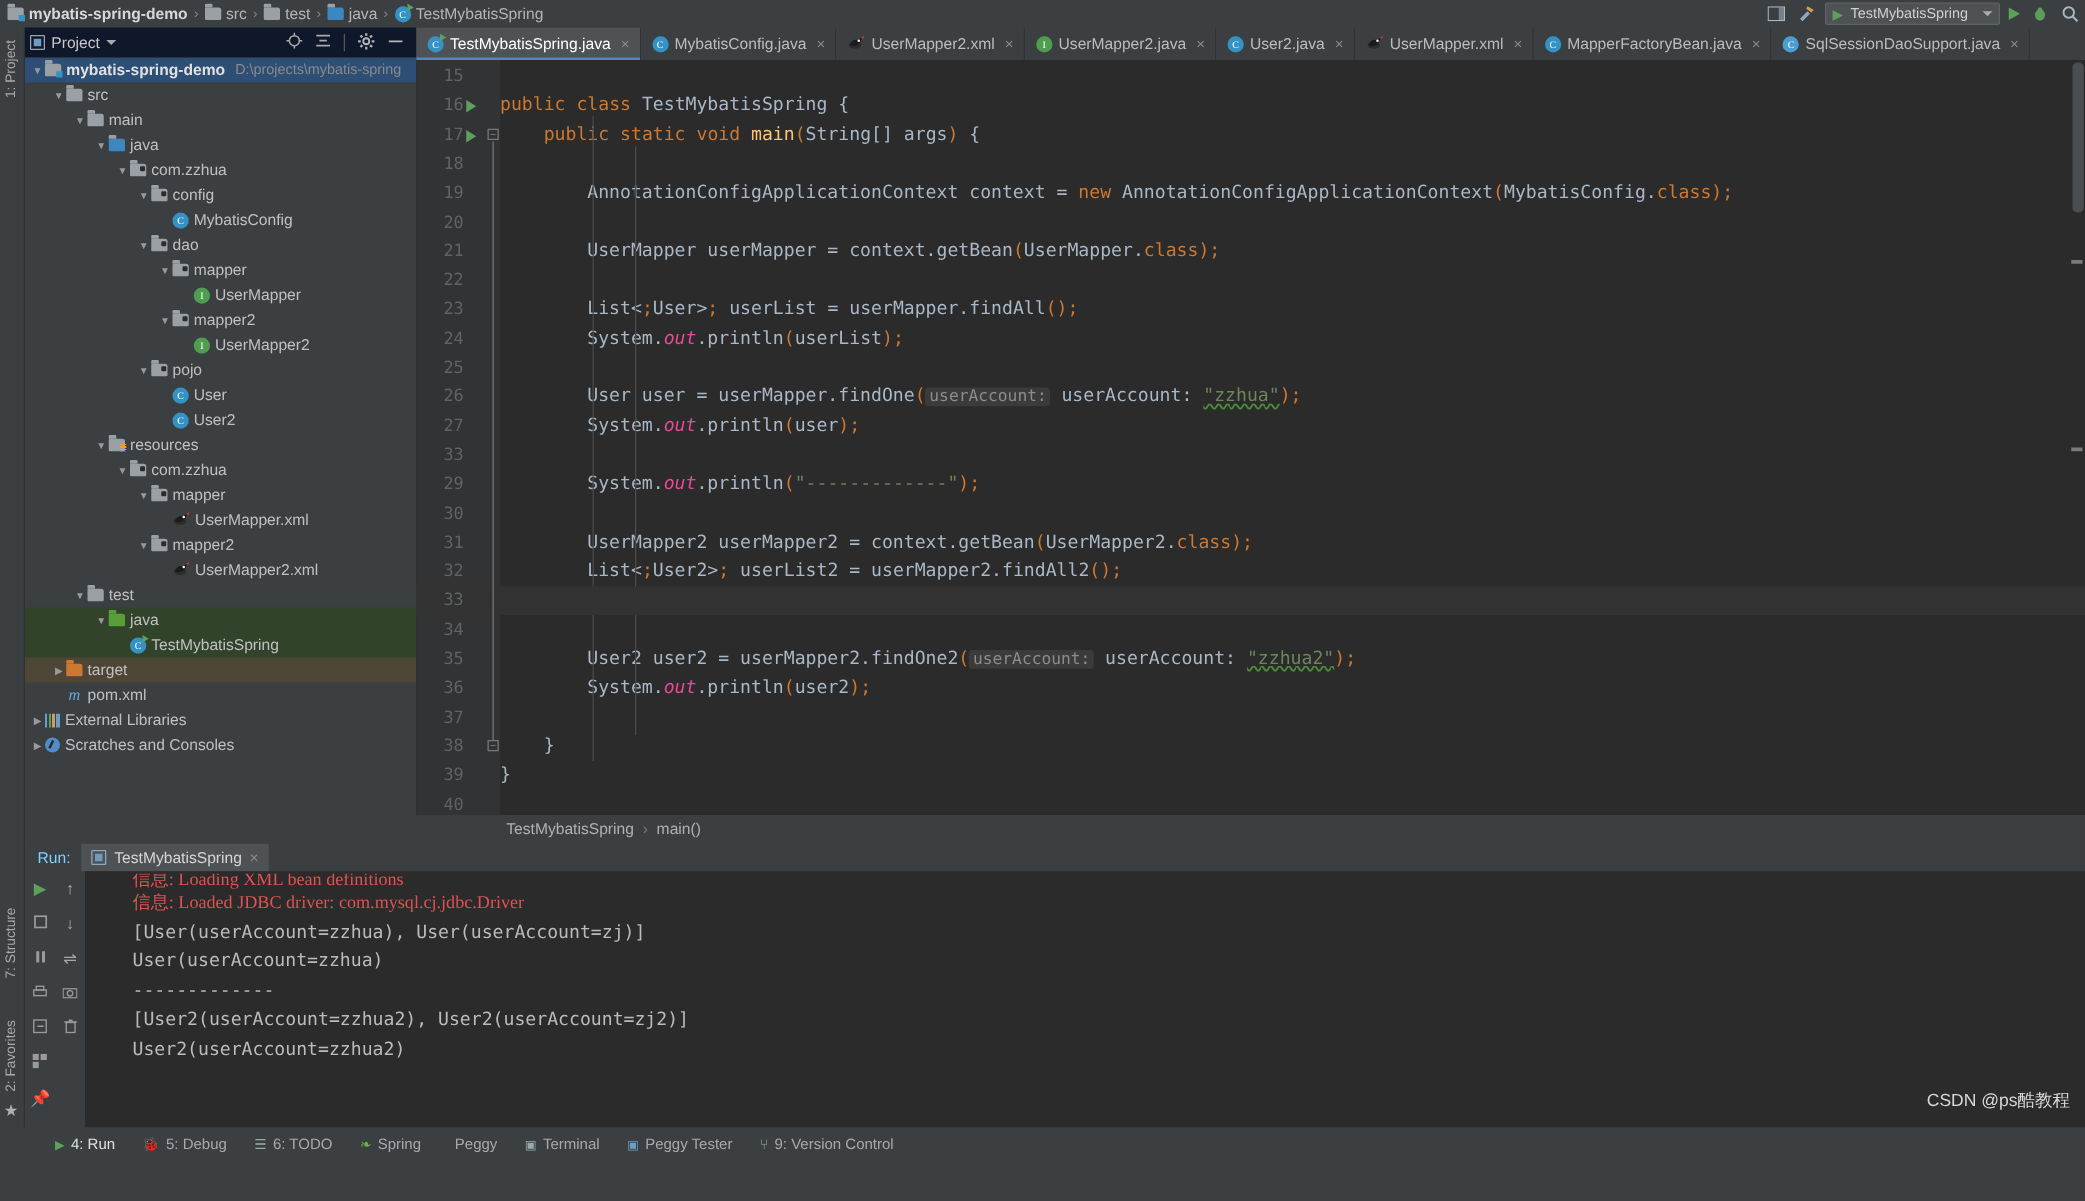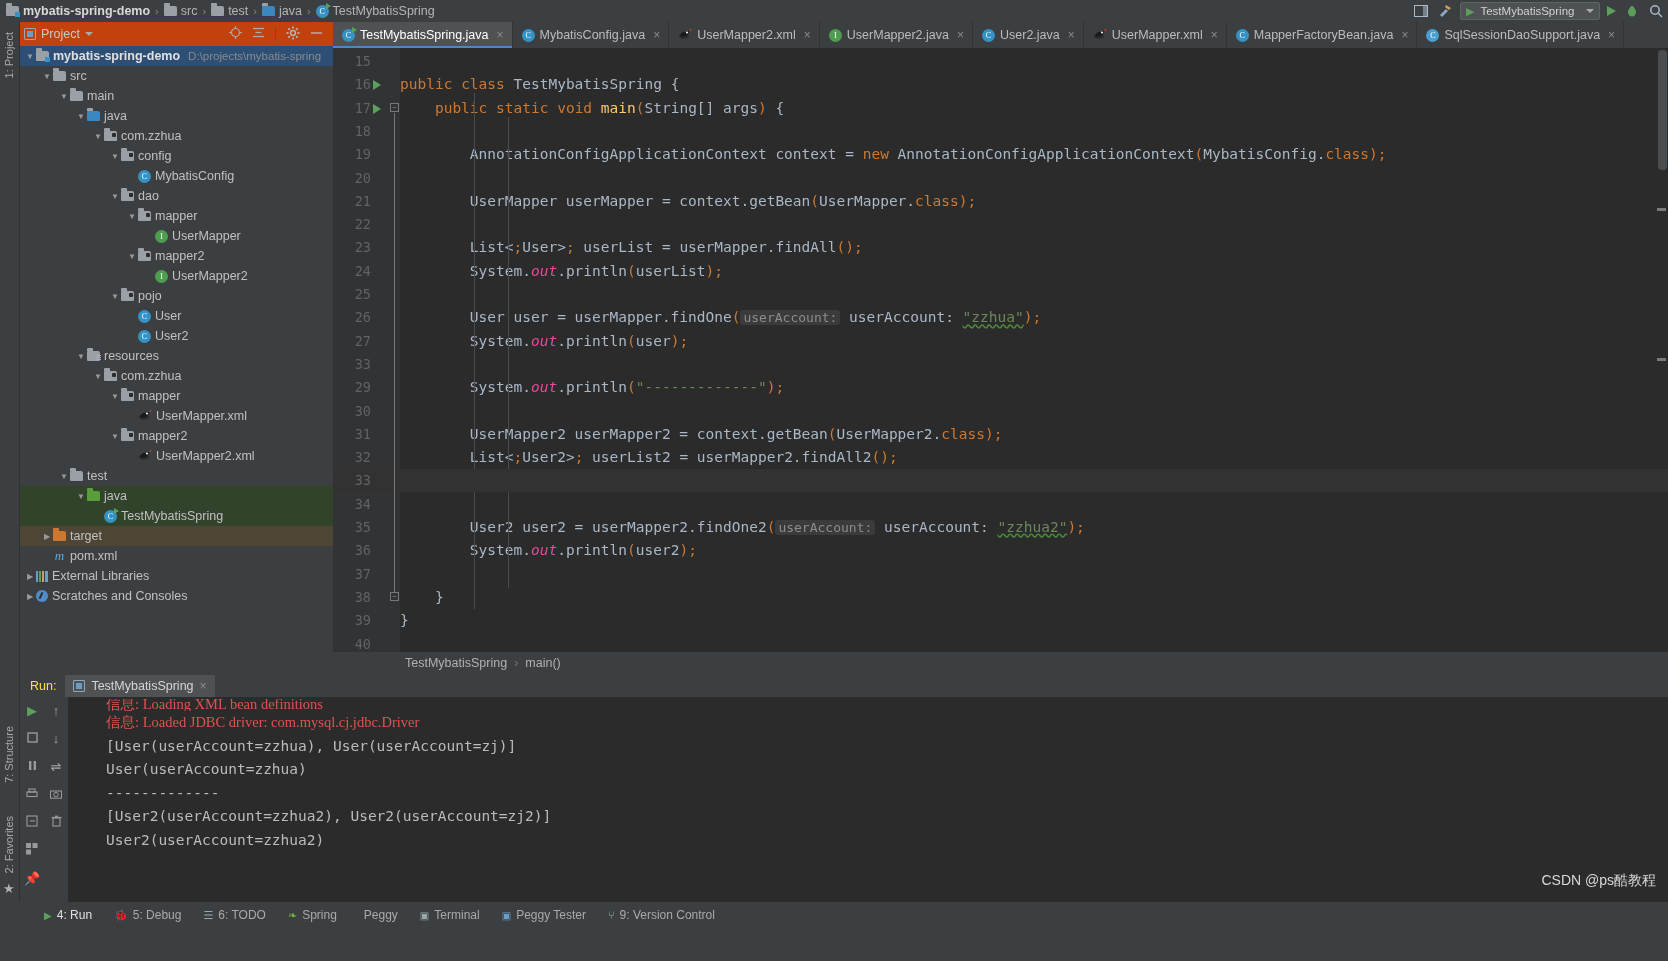--- a/index.html
+++ b/index.html
@@ -55,21 +55,21 @@
     background: #3c3f41; border-right: 1px solid #2f3133;
   }
   .vtext { writing-mode: vertical-rl; transform: rotate(180deg); font-size: 11px; color: #a9a9a9;
       white-space: nowrap; padding: 4px 0; }
   .vtab-proj { position: absolute; left: 3px; top: 6px; }
   .vtab-struct { position: absolute; left: 3px; top: 700px; }
   .star { position: absolute; left: 3px; bottom: 6px; color: #b0b0b0; font-size: 13px; }
 
   
   .projpanel { position: absolute; left: 20px; top: 22px; width: 313px; height: 652px; background: #3c3f41; }
-  .proj-header { height: 24px; display: flex; align-items: center; padding: 0 4px; background: #c2410c; }
+  .proj-header { height: 24px; display: flex; align-items: center; padding: 0 4px; background: #0f172a; }
   .proj-title { display: flex; align-items: center; gap: 5px; font-size: 12.5px; color: #c8c8c8; }
   .proj-sq { width: 12px; height: 12px; border: 1.5px solid #9aa7b0; border-radius: 1px; position: relative; }
   .proj-sq::after { content:""; position:absolute; left:1.5px; top:1.5px; width:6px; height:6px; background:#6d9cc0; }
   .proj-hdr-icons { margin-left: auto; display: flex; align-items: center; gap: 10px; padding-right: 6px; color: #a0a0a0; }
   .hdr-div { width: 1px; height: 14px; background: #555; }
 
   .tree { position: absolute; left: 0; top: 24px; width: 313px; height: 620px; overflow: hidden; font-size: 12.5px; }
   .tnode { height: 20px; display: flex; align-items: center; white-space: nowrap; padding-right: 4px; color: #c0c0c0; }
   .tnode.sel-blue { background: #2d4f75; }
   .tnode.sel-green { background: #31432b; }
@@ -119,21 +119,21 @@
   .semi { color: #cc7832; }
   .hint { background: #3b3b3b; color: #8c8c8c; border-radius: 3px; padding: 0 3px; font-size: 13px; }
   .squig { text-decoration: underline; text-decoration-style: wavy; text-decoration-color: #4b8a3a; }
 
   .breadcrumbs-ed { position: absolute; left: 333px; top: 652px; width: 1335px; height: 22px;
      background: #3c3f41; display: flex; align-items: center; padding-left: 72px; font-size: 12.5px; color: #b0b0b0; gap: 7px; }
 
   
   .runpanel { position: absolute; left: 20px; top: 675px; width: 1648px; height: 227px; background: #3c3f41; }
   .run-head { height: 22px; display: flex; align-items: center; gap: 9px; padding-left: 10px; background: #3c3f41; }
-  .run-label { font-size: 12.5px; color: #fde047; }
+  .run-label { font-size: 12.5px; color: #7dd3fc; }
   .run-tab { display: flex; align-items: center; gap: 6px; background: #4e5254; height: 22px; padding: 0 8px; font-size: 12.5px; color: #d5d5d5; }
   .run-tab .x { color: #8b8b8b; }
   .run-ic-sq { width: 12px; height: 12px; border: 1.5px solid #8fa8bb; border-radius: 1px; position: relative; }
   .run-ic-sq::after { content:""; position:absolute; left:1.5px; top:1.5px; width:6px; height:6px; background:#6d9cc0; }
 
   .run-side { position: absolute; left: 0; top: 22px; width: 48px; height: 205px; background: #3c3f41; display: flex; }
   .run-col { width: 24px; display: flex; flex-direction: column; align-items: center; padding-top: 6px; gap: 13px; color: #a8a8a8; font-size: 13px; }
 
   .console { position: absolute; left: 48px; top: 22px; width: 1600px; height: 205px; background: #2b2b2b;
       font-family: "DejaVu Sans Mono", monospace; font-size: 14.5px; padding: 2px 0 0 38px; overflow: hidden; }

